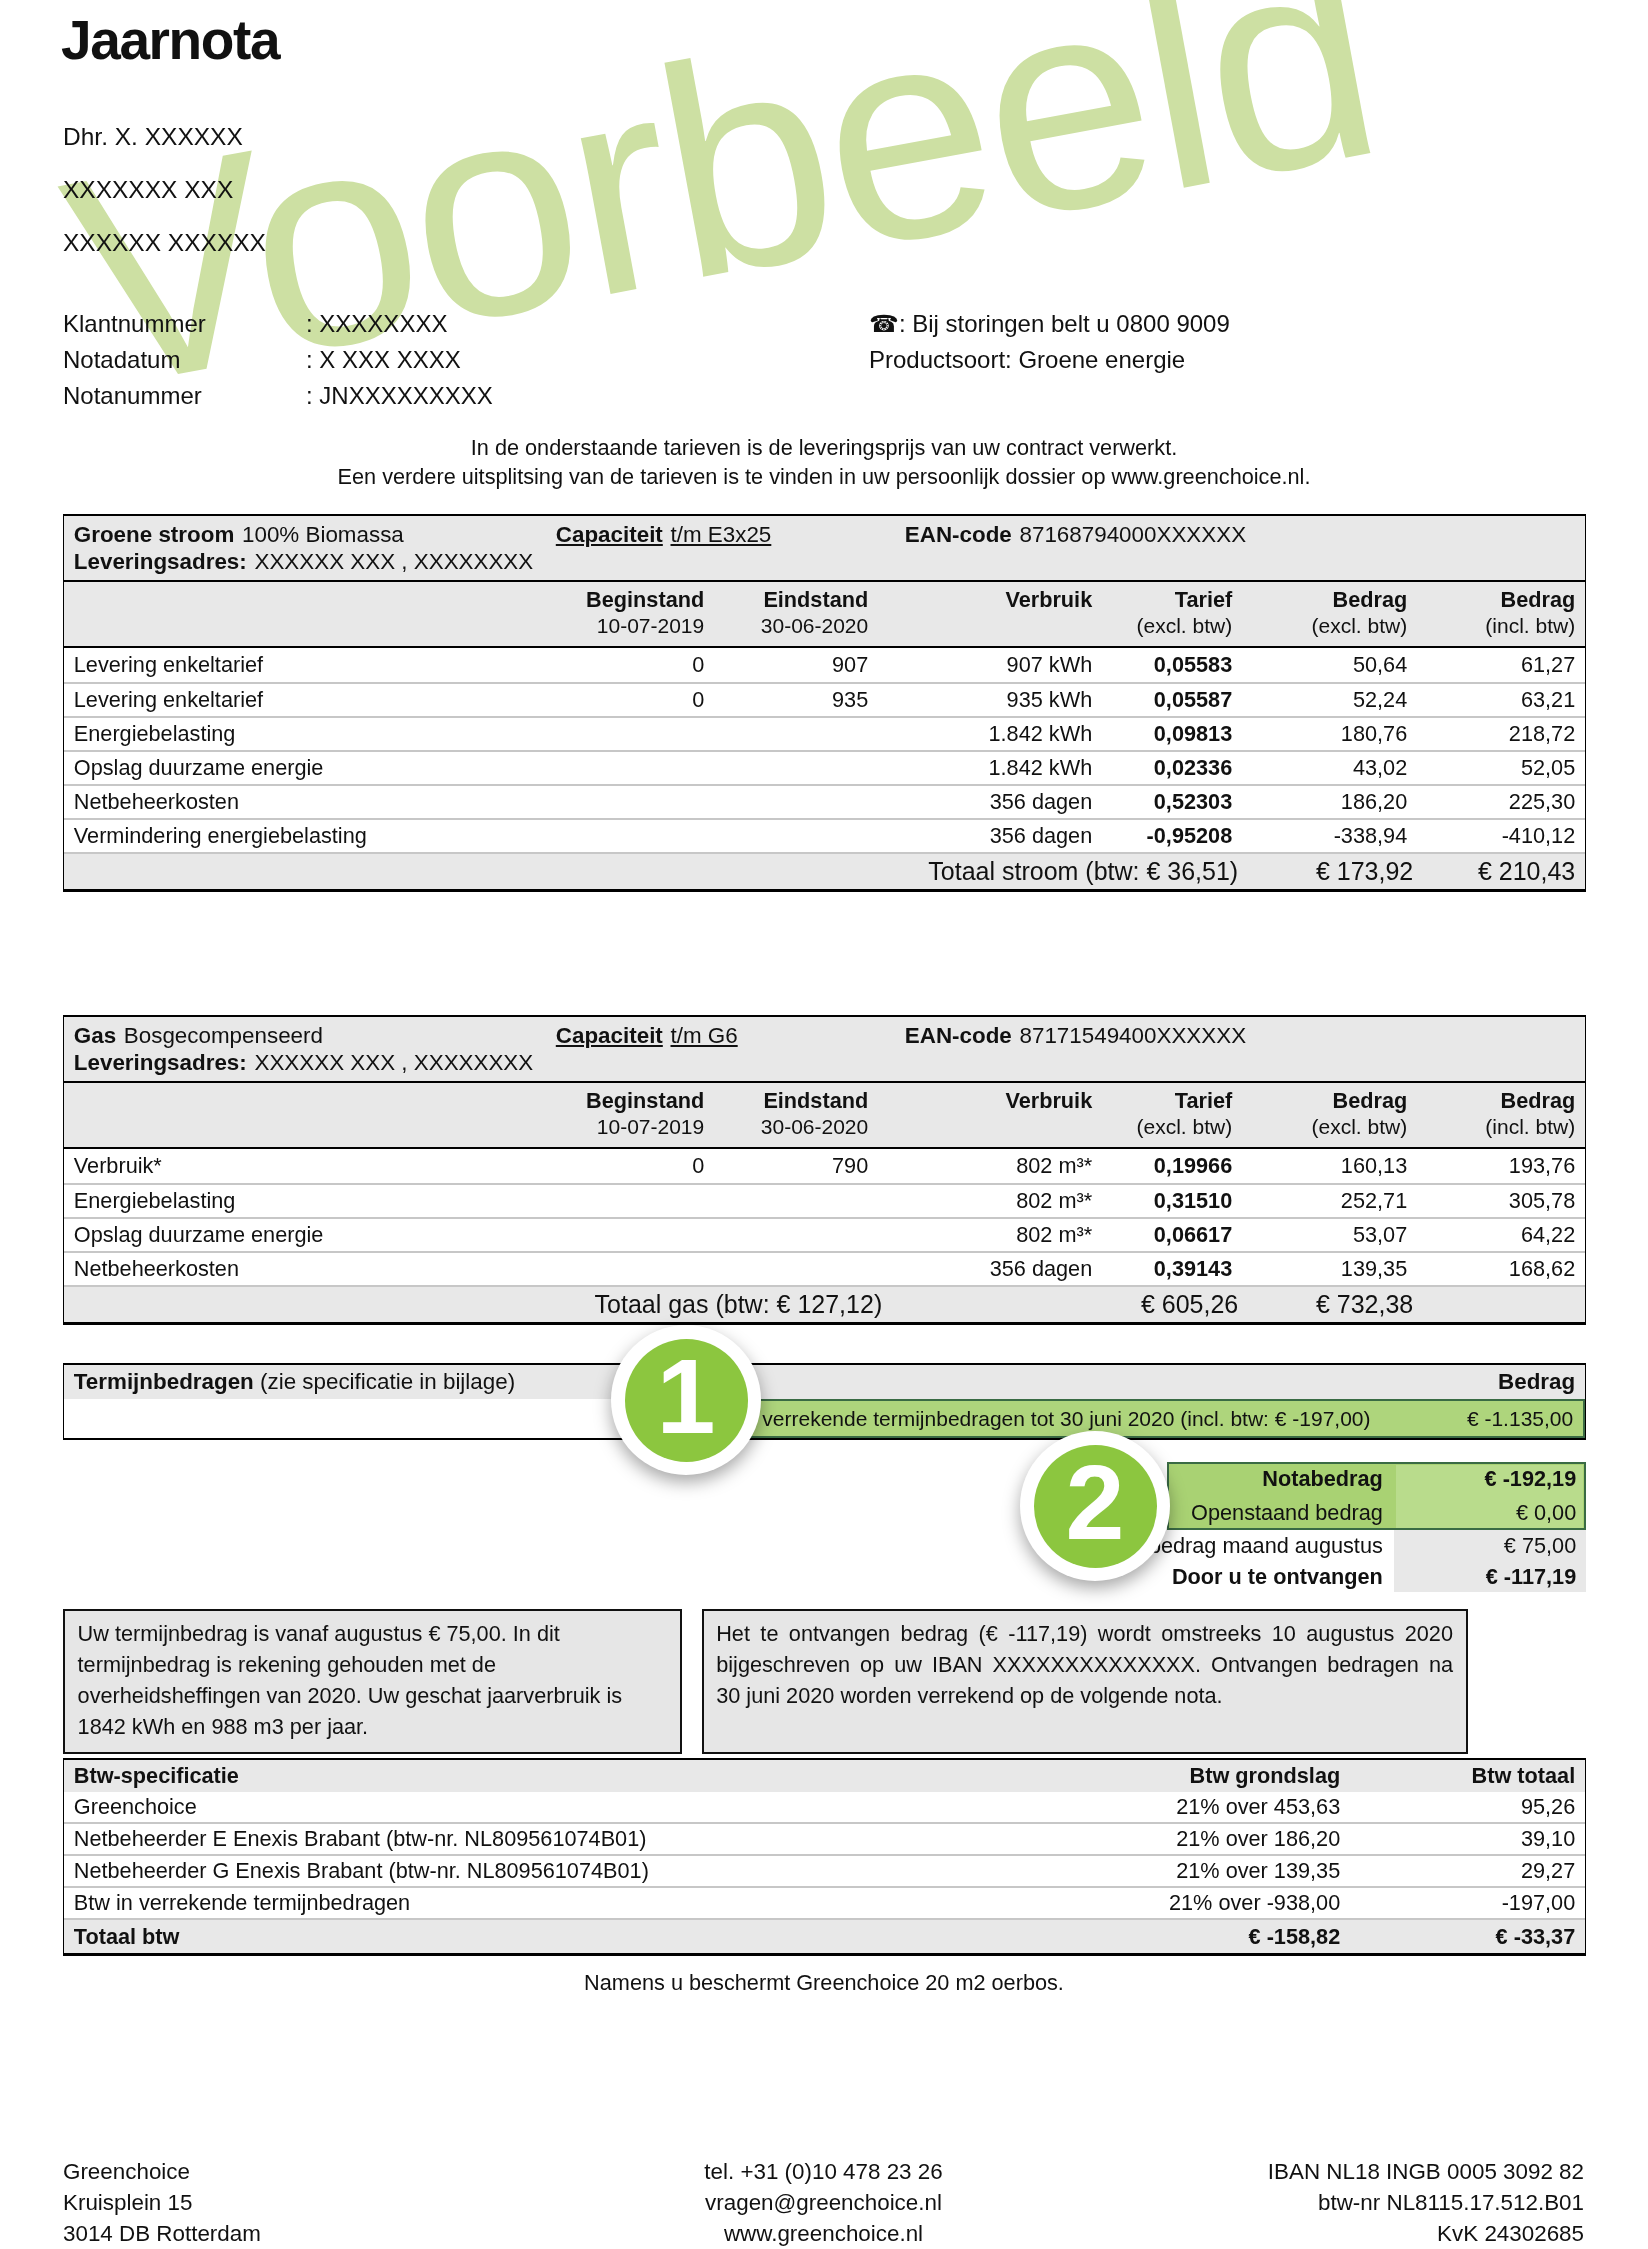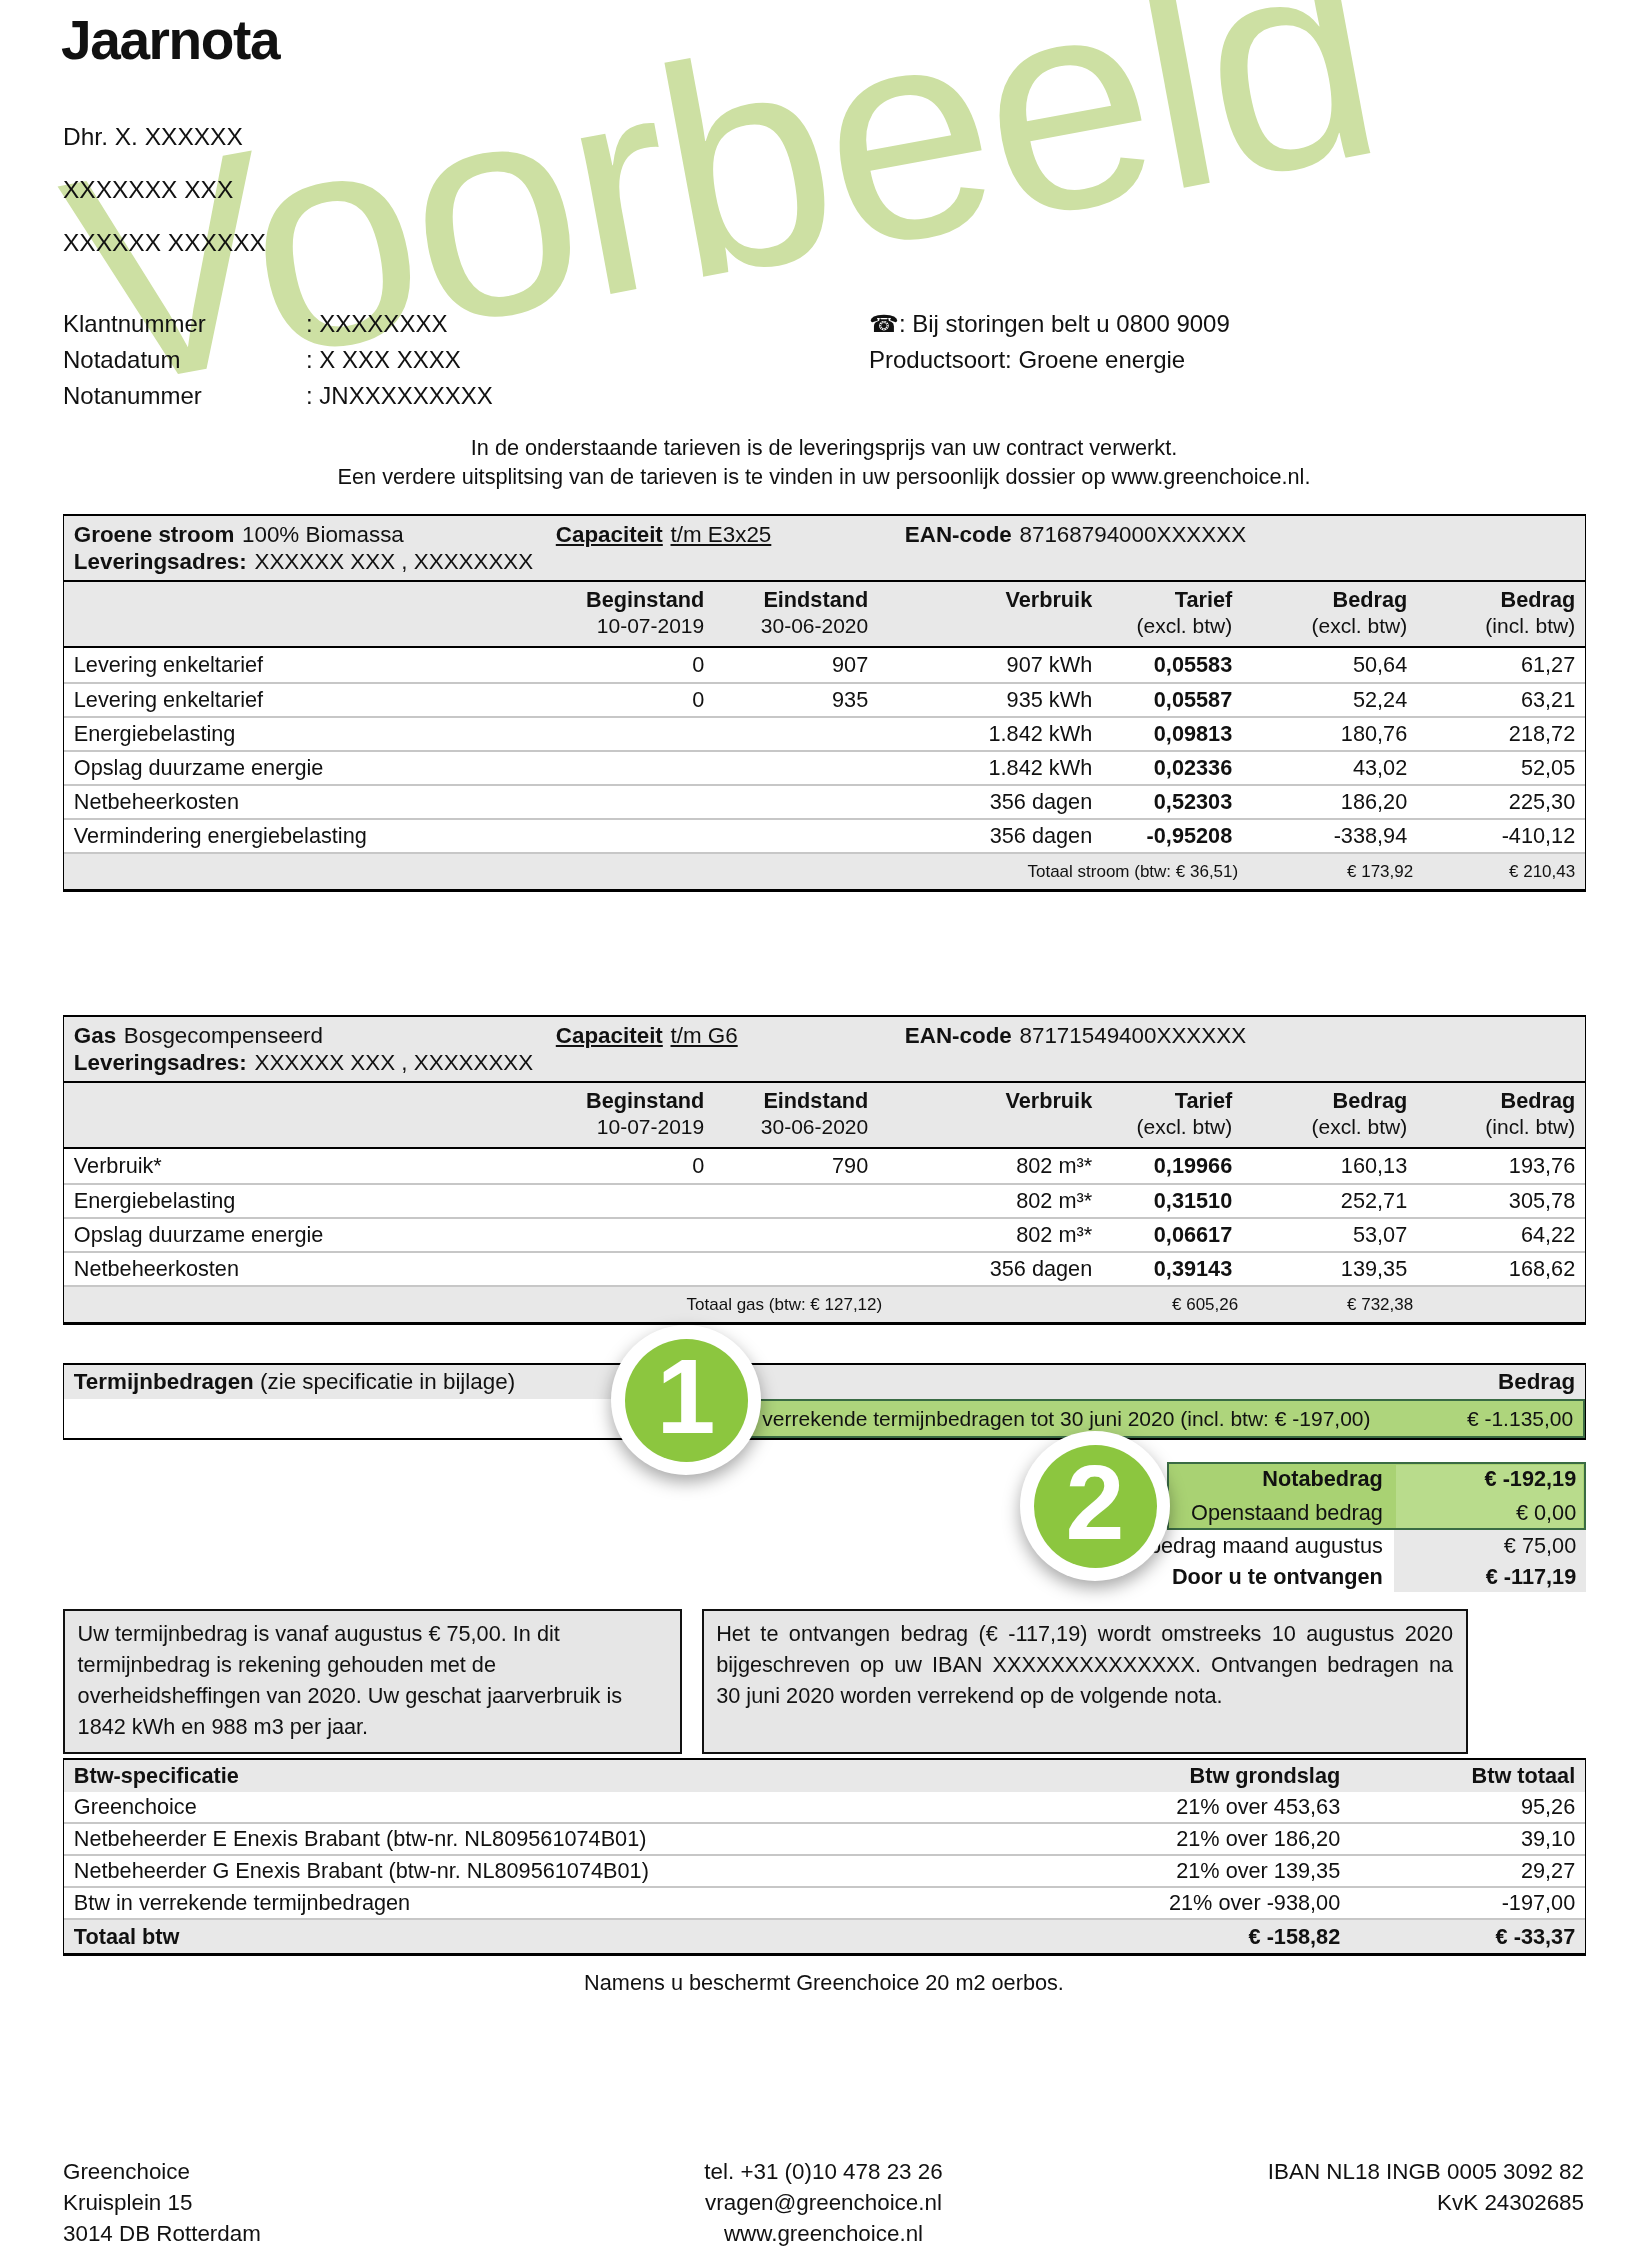--- a/index.html
+++ b/index.html
@@ -42,21 +42,21 @@
   .thead{background:#E8E8E8;display:grid;padding:4.9px 0 6.3px;border-bottom:2.1px solid #000;}
   .thead .h{text-align:right;padding-right:9.8px;line-height:26.6px;font-size:21.7px;}
   .thead .h .hb{display:block;font-weight:bold;}
   .thead .h .hs{display:block;font-size:21px;min-height:25px;}
   .drow{display:grid;align-items:center;height:34px;box-sizing:border-box;}
   .drow + .drow{border-top:2.1px solid #C7C7C7;}
   .cell{text-align:right;padding-right:9.8px;white-space:nowrap;}
   .cell.lab{text-align:left;padding-left:9.8px;}
   .cell.tarief{font-weight:bold;}
   .trow{display:grid;align-items:center;height:35px;background:#E8E8E8;border-top:2.1px solid #C7C7C7;}
-  .trow .cell{font-size:17px;}
+  .trow .cell{font-size:25px;}
   .totcols-stroom{grid-template-columns:1184px 175px 1fr;}
   .totcols-gas{grid-template-columns:828px 356px 175px 1fr;}
   .footnote{font-size:17px;text-align:left;padding-left:9.8px;}
   #stroom-table{top:514px;}
   #gas-table{top:1015px;}
   
   #termijn-table{
     position:absolute;left:63px;top:1363px;width:1523px;box-sizing:border-box;z-index:1;background:#fff;
     border:1.4px solid #000;border-top-width:2.8px;border-bottom-width:2.8px;
   }
@@ -424,16 +424,17 @@
     <div>Kruisplein 15</div>
     <div>3014 DB Rotterdam</div>
   </div>
   <div class="fcol c">
     <div>tel. +31 (0)10 478 23 26</div>
     <div>vragen@greenchoice.nl</div>
     <div>www.greenchoice.nl</div>
   </div>
   <div class="fcol r">
     <div>IBAN NL18 INGB 0005 3092 82</div>
+    <div>btw-nr NL8115.17.512.B01</div>
     <div>KvK 24302685</div>
   </div>
 </div>
 
 
 </body></html>

